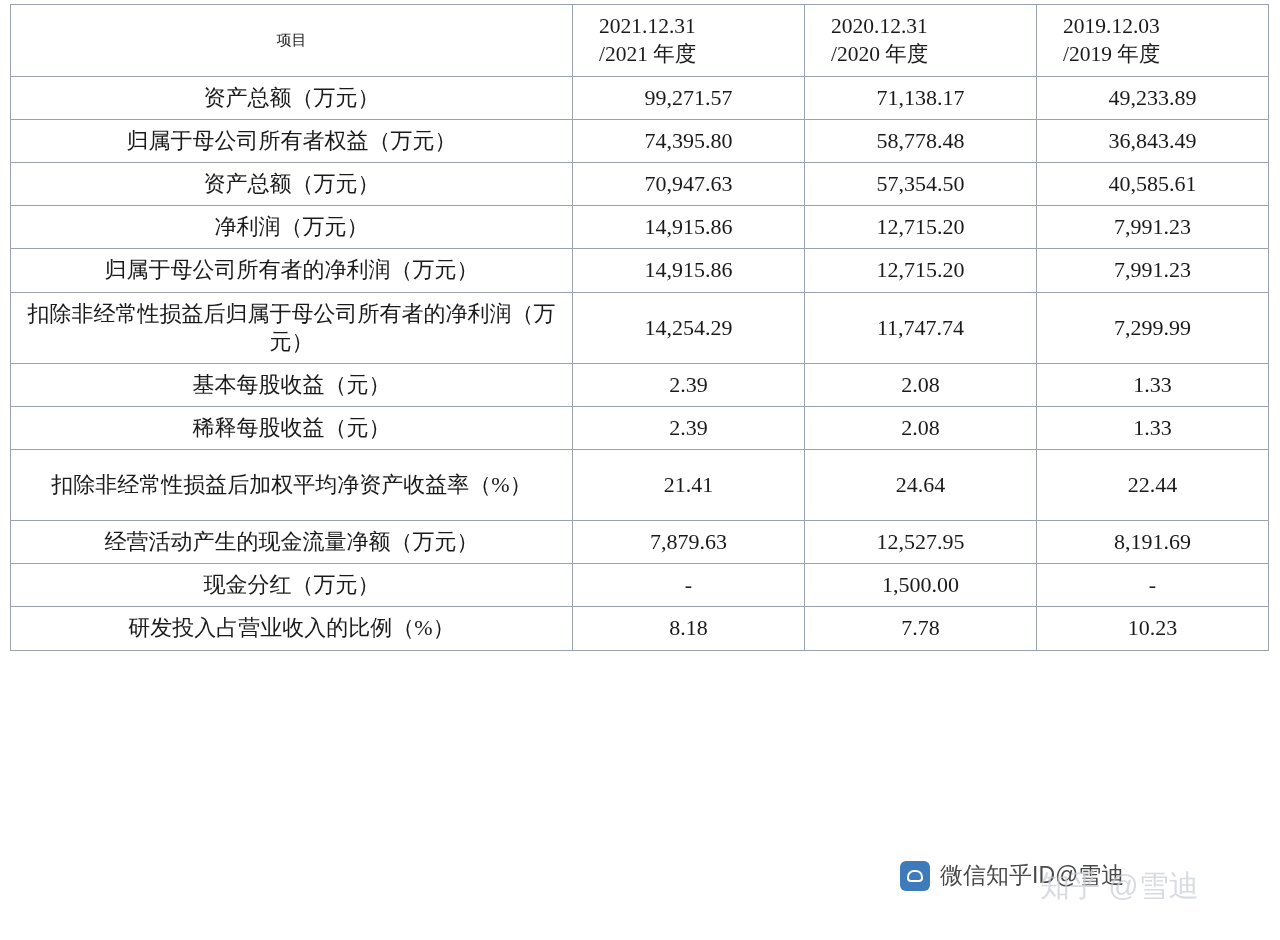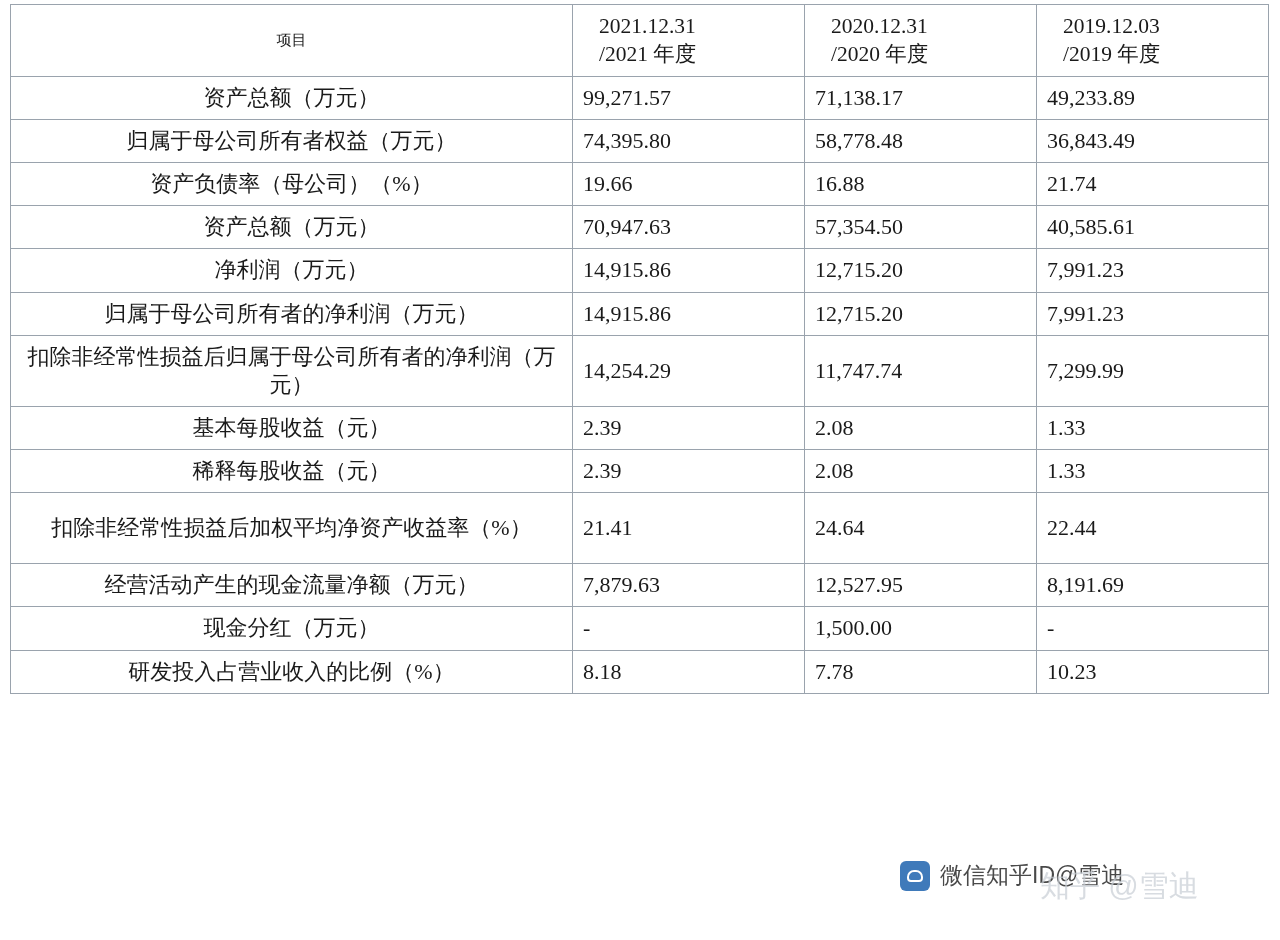--- a/index.html
+++ b/index.html
@@ -52,21 +52,21 @@
     padding-left: 26px;
     line-height: 1.32;
     font-size: 21.5px;
   }
   .hy-line1, .hy-line2 { display: block; }
   td.item-cell {
     text-align: center;
     font-size: 22px;
   }
   td.val-cell {
-    text-align: left;
+    text-align: center;
     font-size: 22px;
     padding-right: 12px;
   }
   .row-tall td { height: 56px; }
   .watermark {
     position: absolute;
     left: 900px;
     top: 856px;
     display: flex;
     align-items: center;
@@ -142,26 +142,20 @@
         <td class="val-cell">71,138.17</td>
         <td class="val-cell">49,233.89</td>
       </tr>
       <tr>
         <td class="item-cell">归属于母公司所有者权益（万元）</td>
         <td class="val-cell">74,395.80</td>
         <td class="val-cell">58,778.48</td>
         <td class="val-cell">36,843.49</td>
       </tr>
       <tr>
-        <td class="item-cell">资产负债率（母公司）（%）</td>
-        <td class="val-cell">19.66</td>
-        <td class="val-cell">16.88</td>
-        <td class="val-cell">21.74</td>
-      </tr>
-      <tr>
         <td class="item-cell">资产总额（万元）</td>
         <td class="val-cell">70,947.63</td>
         <td class="val-cell">57,354.50</td>
         <td class="val-cell">40,585.61</td>
       </tr>
       <tr>
         <td class="item-cell">净利润（万元）</td>
         <td class="val-cell">14,915.86</td>
         <td class="val-cell">12,715.20</td>
         <td class="val-cell">7,991.23</td>

